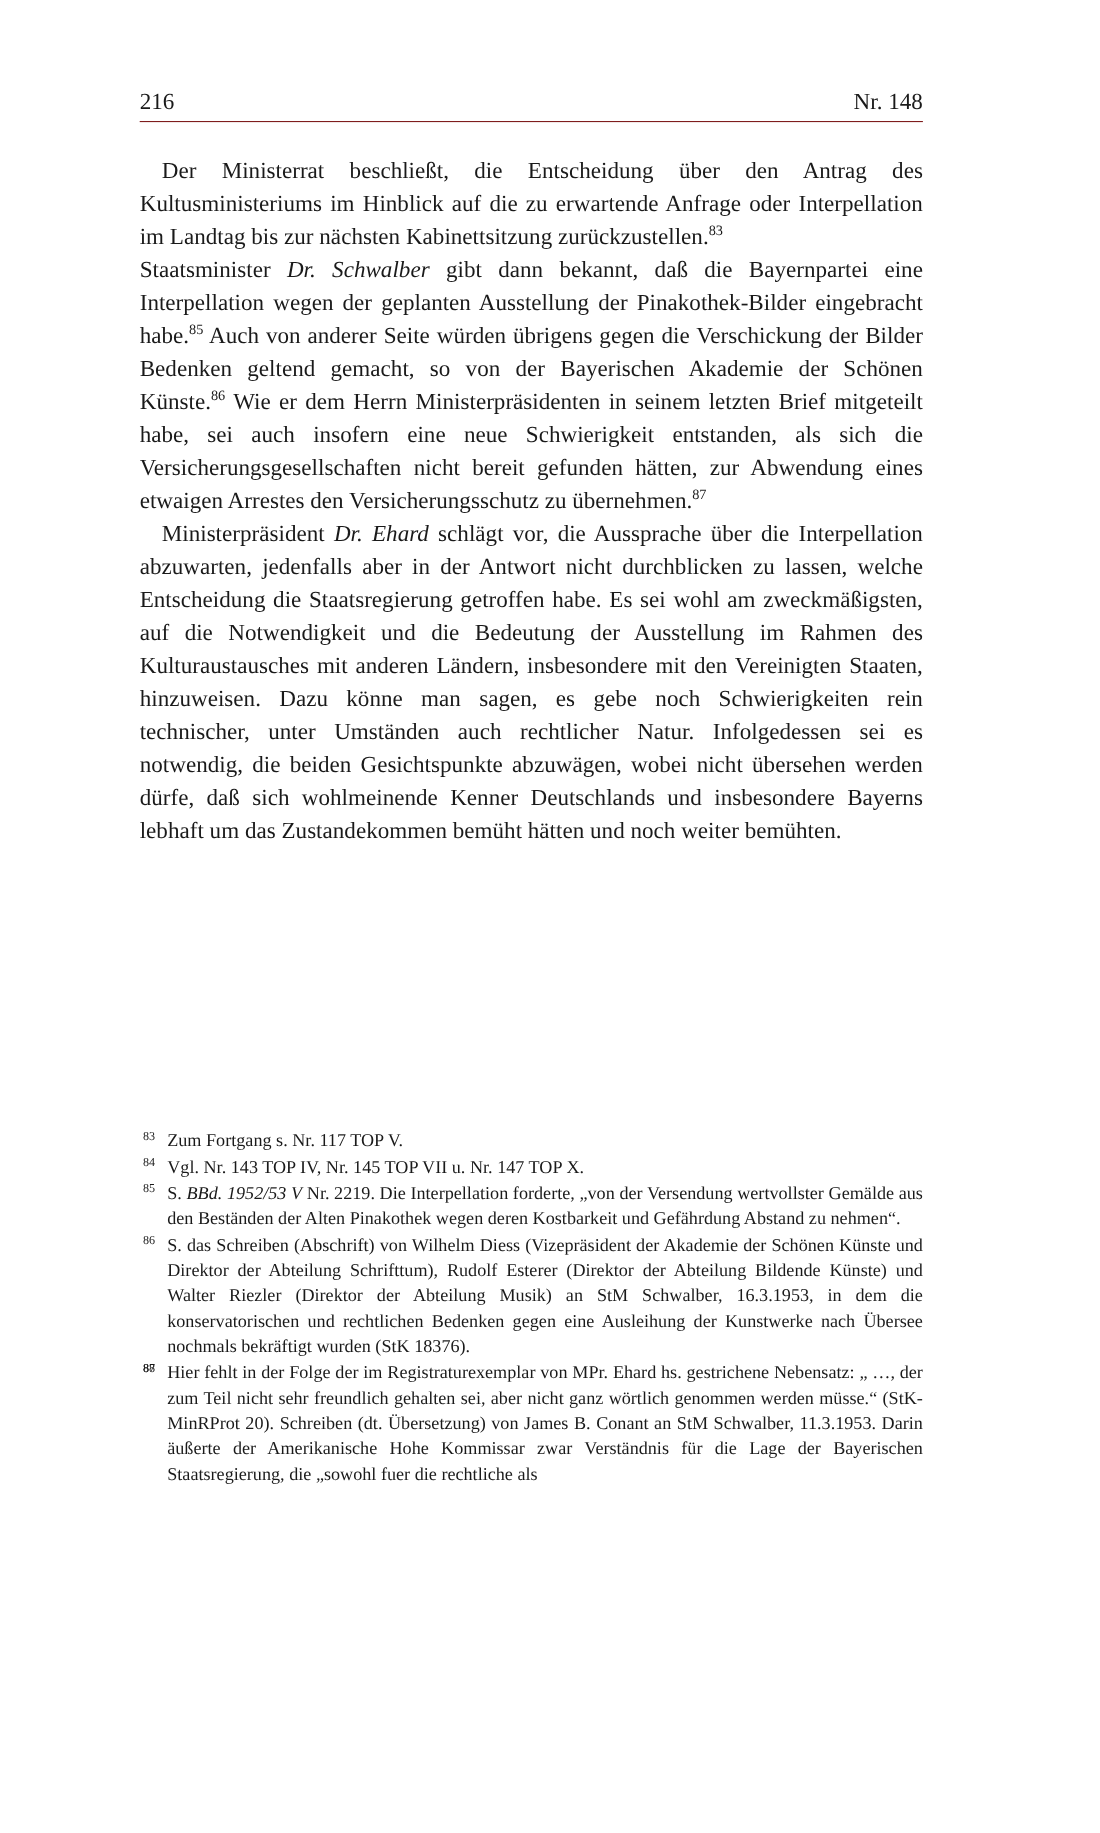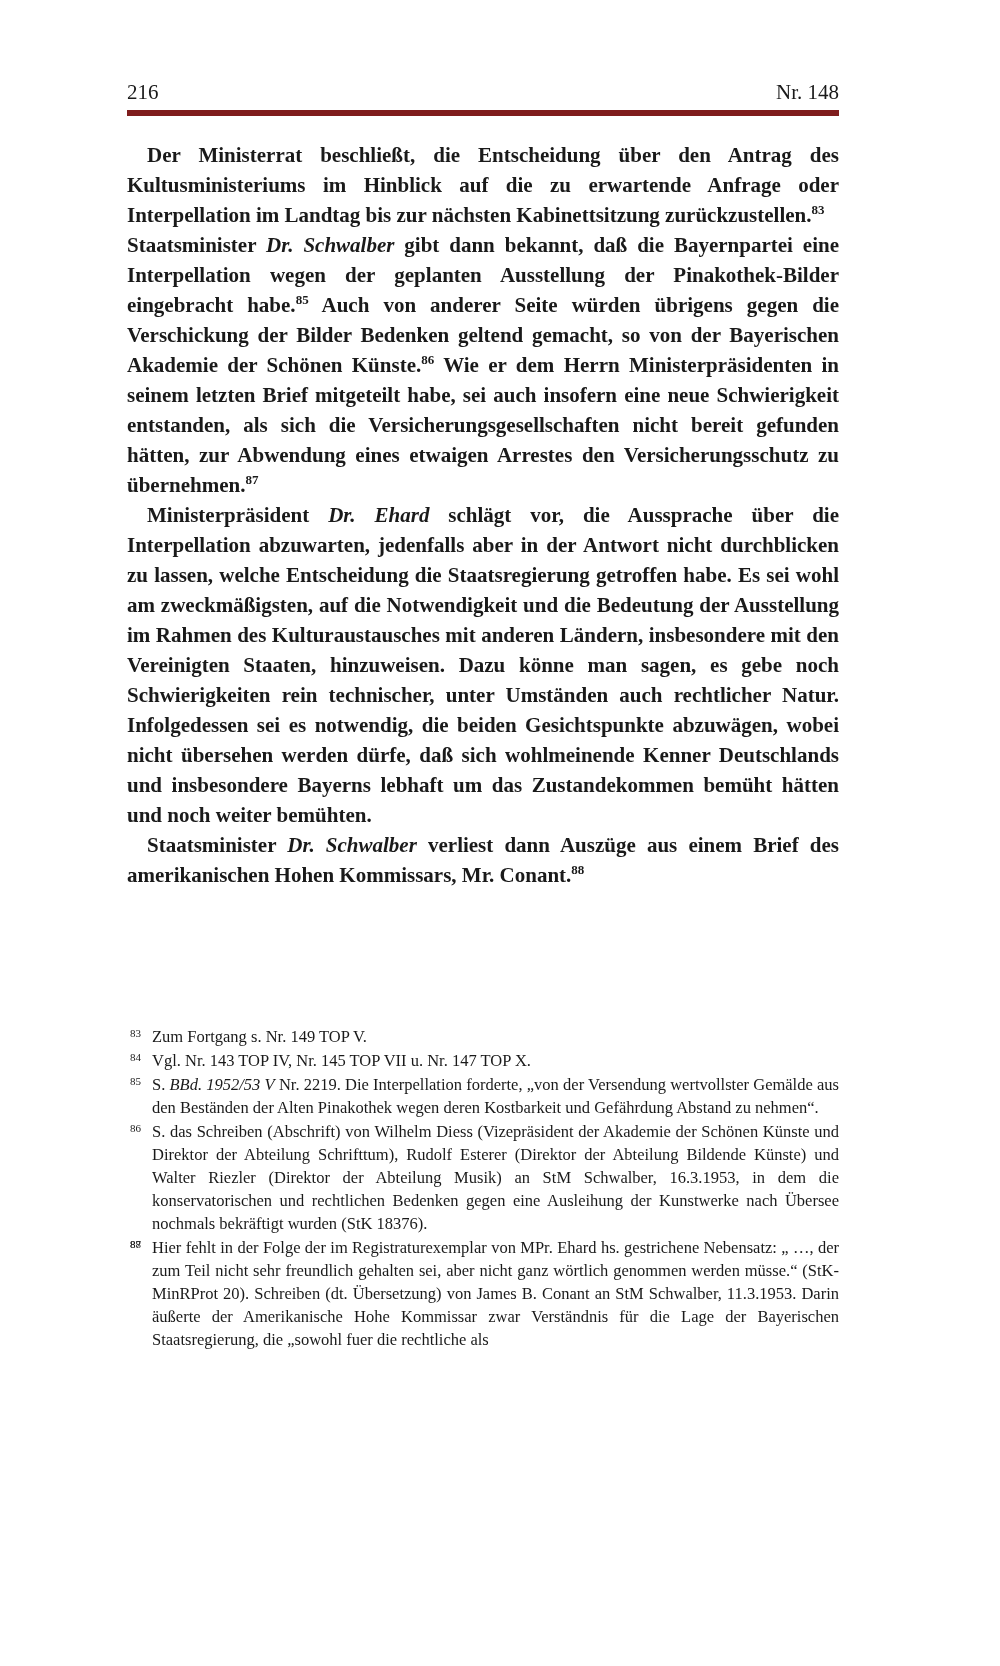--- a/index.html
+++ b/index.html
@@ -1,23 +1,23 @@
 <!DOCTYPE html>
 <html><head>
   <meta charset="utf-8">
   <style>
     html, body { margin: 0; padding: 0; background: #ffffff; }
     body { width: 1000px; height: 1666px; position: relative; overflow: hidden; color: #1a1a1a; font-family: "Liberation Serif", "DejaVu Serif", serif; }
-    .header { position: absolute; left: 127px; top: 80px; width: 712px; height: 30px; border-bottom: 6px solid #7f1d1d; font-size: 21px; }
+    .header { position: absolute; left: 127px; top: 80px; width: 712px; height: 30px; border-bottom: 1px solid #7f1d1d; font-size: 21px; }
     .header span { position: absolute; top: 0; }
     .hdr-page { left: 0; }
     .hdr-date { left: 0; right: 0; text-align: center; }
     .hdr-nr { right: 0; }
     .body { position: absolute; left: 127px; top: 140px; width: 712px; font-size: 21px; line-height: 30px; text-align: justify; }
-    .body p { margin: 0; font-weight: bold; }
+    .body p { margin: 0; }
     .indent { text-indent: 20px; }
     .heading { font-style: italic; margin: 8px 0 5px 0 !important; text-align: left; }
     sup { font-size: 13px; line-height: 0; vertical-align: 8px; }
     .footnotes { position: absolute; left: 127px; top: 1025px; width: 712px; font-size: 16.5px; line-height: 23px; text-align: justify; }
     .fn { position: relative; padding-left: 25px; margin-bottom: 1px; }
     .fn-num { position: absolute; left: 3px; top: -3px; font-size: 11px; }
     i { font-style: italic; }
   </style>
 </head>
 <body>
@@ -28,23 +28,22 @@
 </div>
 
 <div class="body">
   <p class="indent"><span>Der Ministerrat beschließt, die Entscheidung über den Antrag des Kultusministeriums im Hinblick auf die zu erwartende Anfrage oder Interpellation im Landtag bis zur nächsten Kabinettsitzung zurückzustellen.</span><sup>83</sup></p>
 
 
   <p><span>Staatsminister </span><i>Dr. Schwalber</i><span> gibt dann bekannt, daß die Bayernpartei eine Interpellation wegen der geplanten Ausstellung der Pinakothek-Bilder eingebracht habe.</span><sup>85</sup><span> Auch von anderer Seite würden übrigens gegen die Verschickung der Bilder Bedenken geltend gemacht, so von der Bayerischen Akademie der Schönen Künste.</span><sup>86</sup><span> Wie er dem Herrn Ministerpräsidenten in seinem letzten Brief mitgeteilt habe, sei auch insofern eine neue Schwierigkeit entstanden, als sich die Versicherungsgesellschaften nicht bereit gefunden hätten, zur Abwendung eines etwaigen Arrestes den Versicherungsschutz zu übernehmen.</span><sup>87</sup></p>
 
   <p class="indent"><span>Ministerpräsident </span><i>Dr. Ehard</i><span> schlägt vor, die Aussprache über die Interpellation abzuwarten, jedenfalls aber in der Antwort nicht durchblicken zu lassen, welche Entscheidung die Staatsregierung getroffen habe. Es sei wohl am zweckmäßigsten, auf die Notwendigkeit und die Bedeutung der Ausstellung im Rahmen des Kulturaustausches mit anderen Ländern, insbesondere mit den Vereinigten Staaten, hinzuweisen. Dazu könne man sagen, es gebe noch Schwierigkeiten rein technischer, unter Umständen auch rechtlicher Natur. Infolgedessen sei es notwendig, die beiden Gesichtspunkte abzuwägen, wobei nicht übersehen werden dürfe, daß sich wohlmeinende Kenner Deutschlands und insbesondere Bayerns lebhaft um das Zustandekommen bemüht hätten und noch weiter bemühten.</span></p>
 
-  <p class="indent"><span>Staatsminister </span><i>Dr. Schwalber</i><span> verliest dann Auszüge aus einem Brief des amerikanischen Hohen Kommissars, Mr. Conant.</span><sup>88</sup></p>
 </div>
 
 <div class="footnotes">
-  <div class="fn"><span class="fn-num">83</span><span>Zum Fortgang s. Nr. 149 TOP V.</span></div>
+  <div class="fn"><span class="fn-num">83</span><span>Zum Fortgang s. Nr. 117 TOP V.</span></div>
   <div class="fn"><span class="fn-num">84</span><span>Vgl. Nr. 143 TOP IV, Nr. 145 TOP VII u. Nr. 147 TOP X.</span></div>
   <div class="fn"><span class="fn-num">85</span><span>S. </span><i>BBd. 1952/53 V</i><span> Nr. 2219. Die Interpellation forderte, „von der Versendung wertvollster Gemälde aus den Beständen der Alten Pinakothek wegen deren Kostbarkeit und Gefährdung Abstand zu nehmen“.</span></div>
   <div class="fn"><span class="fn-num">86</span><span>S. das Schreiben (Abschrift) von Wilhelm Diess (Vizepräsident der Akademie der Schönen Künste und Direktor der Abteilung Schrifttum), Rudolf Esterer (Direktor der Abteilung Bildende Künste) und Walter Riezler (Direktor der Abteilung Musik) an StM Schwalber, 16.3.1953, in dem die konservatorischen und rechtlichen Bedenken gegen eine Ausleihung der Kunstwerke nach Übersee nochmals bekräftigt wurden (StK 18376).</span></div>
   <div class="fn"><span class="fn-num">87</span></div>
   <div class="fn"><span class="fn-num">88</span><span>Hier fehlt in der Folge der im Registraturexemplar von MPr. Ehard hs. gestrichene Nebensatz: „ …, der zum Teil nicht sehr freundlich gehalten sei, aber nicht ganz wörtlich genommen werden müsse.“ (StK-MinRProt 20). Schreiben (dt. Übersetzung) von James B. Conant an StM Schwalber, 11.3.1953. Darin äußerte der Amerikanische Hohe Kommissar zwar Verständnis für die Lage der Bayerischen Staatsregierung, die „sowohl fuer die rechtliche als</span></div>
 </div>
 
 </body></html>

